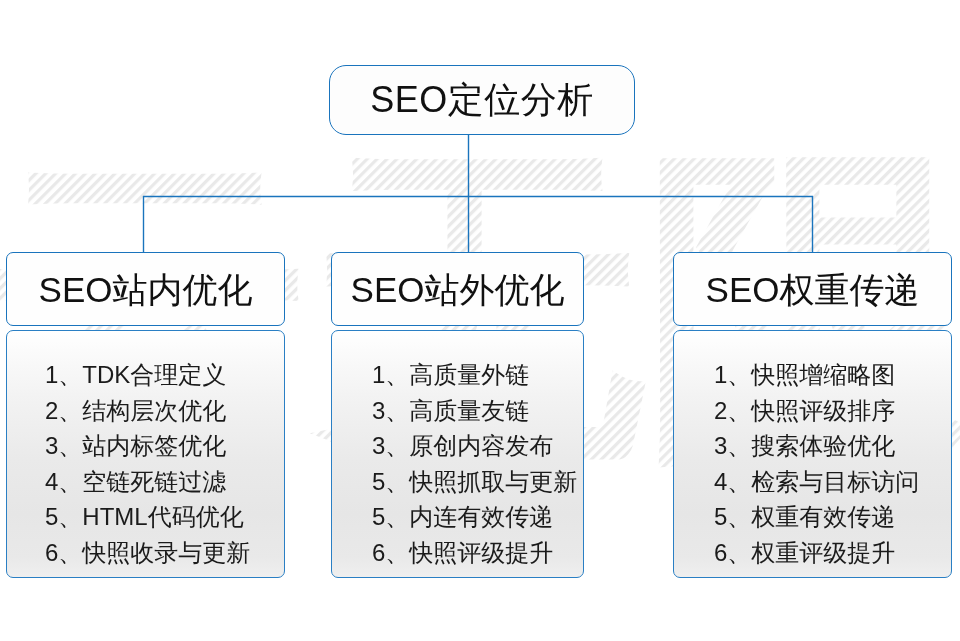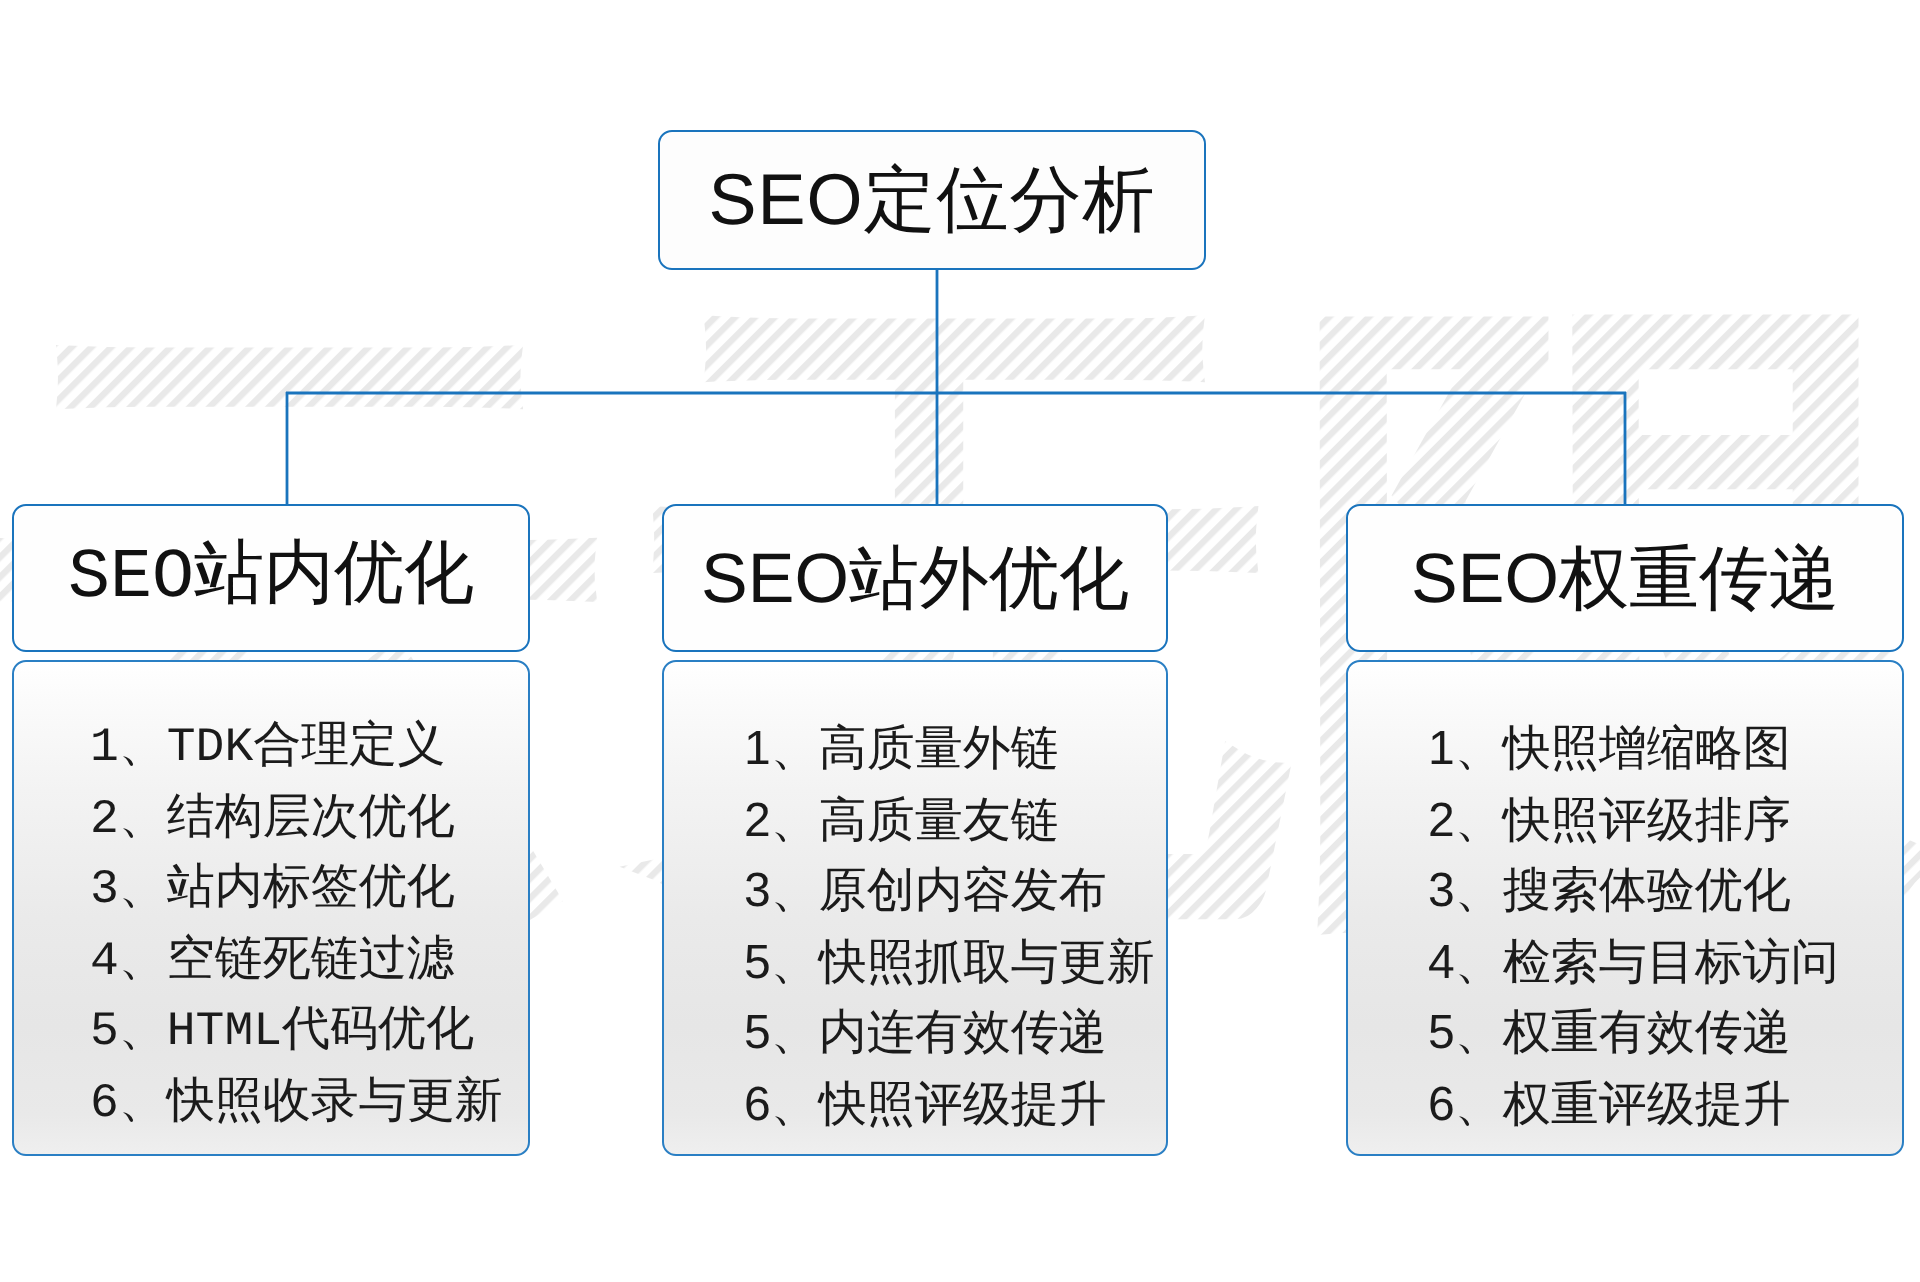--- a/index.html
+++ b/index.html
@@ -39,25 +39,25 @@
     width: 960px; height: 641px;
     z-index: 1;
     pointer-events: none;
   }
 
   
   .title-box {
     position: absolute;
     left: 329px;
     top: 65px;
-    width: 274px;
+    width: 306px;
     height: 70px;
     box-sizing: border-box;
     border: 1.4px solid #1a74bd;
-    border-radius: 7px;
+    border-radius: 17px;
     background: #fdfdfd;
     display: flex;
     align-items: center;
     justify-content: center;
     z-index: 3;
   }
   .title-box .label {
     font-size: 36px;
     color: #111111;
     letter-spacing: 0.5px;
@@ -113,21 +113,21 @@
     font-size: 24px;
     color: #1b1b1b;
     line-height: 35.5px;
     white-space: nowrap;
     padding-left: 26px;
   }
   .col-2 .item-list li,
   .col-3 .item-list li { padding-left: 28px; }
 
   
-  .col-1 { left: 6px;   top: 252px; width: 259px; font-family: Liberation Mono, monospace; }
+  .col-1 { left: 6px;   top: 252px; width: 279px; }
   .col-2 { left: 331px; top: 252px; width: 253px; }
   .col-3 { left: 673px; top: 252px; width: 279px; }
 </style>
 </head>
 <body>
 
 <div id="canvas">
 
   <div id="watermark">
     <svg width="960" height="400" viewBox="0 0 960 400" xmlns="http://www.w3.org/2000/svg">
@@ -172,21 +172,21 @@
     </div>
   </div>
 
   <div class="column col-2">
     <div class="col-head">
       <span class="label">SEO站外优化</span>
     </div>
     <div class="col-body">
       <ul class="item-list">
         <li>1、高质量外链</li>
-        <li>2、高质量友链</li>
+        <li>3、高质量友链</li>
         <li>3、原创内容发布</li>
         <li>5、快照抓取与更新</li>
         <li>5、内连有效传递</li>
         <li>6、快照评级提升</li>
       </ul>
     </div>
   </div>
 
   <div class="column col-3">
     <div class="col-head">

